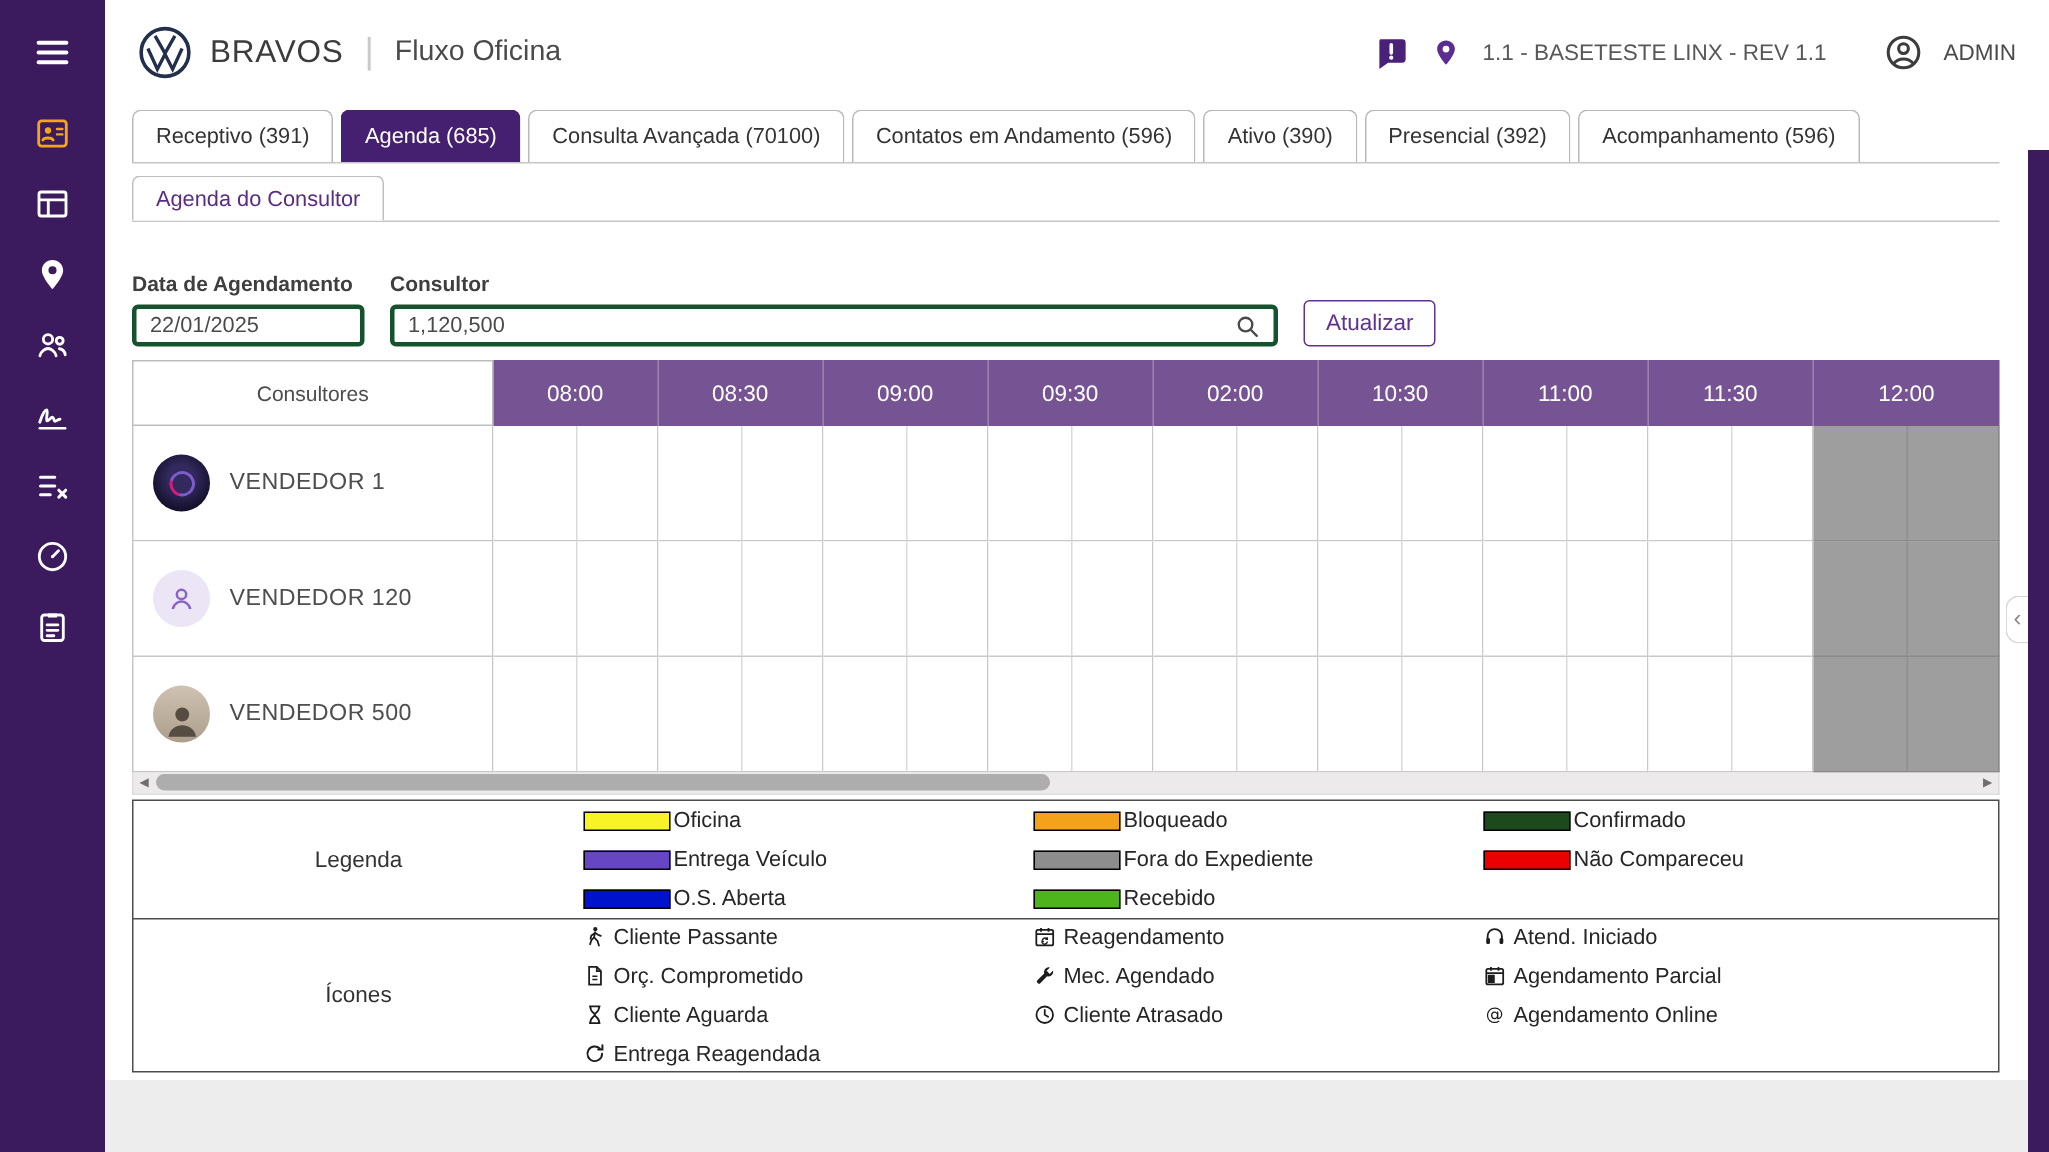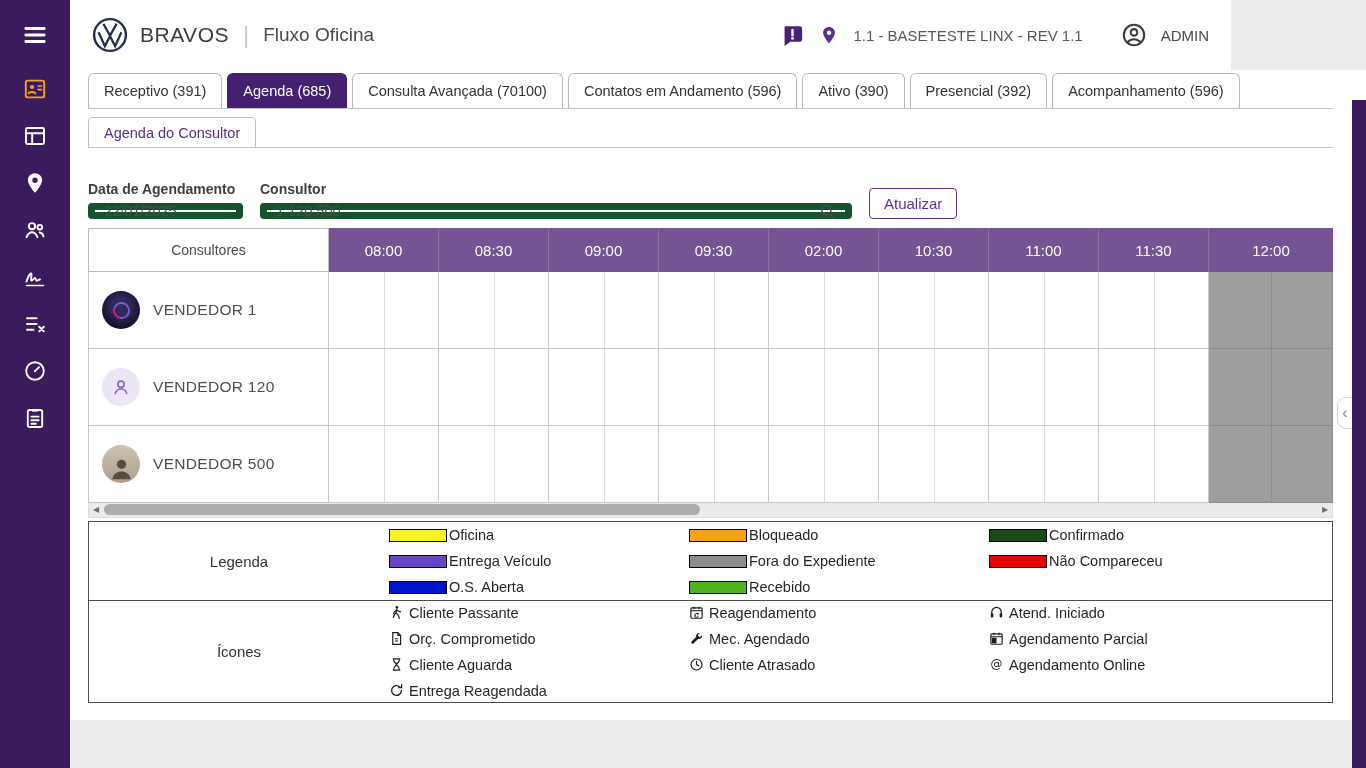--- a/index.html
+++ b/index.html
@@ -8,21 +8,21 @@
   .icon svg{display:block;width:100%;height:100%}
 
   
   .sidebar{position:absolute;left:0;top:0;width:70px;height:768px;background:#3b1b5e;z-index:40;display:flex;flex-direction:column;align-items:center}
   .menu-btn{width:26px;height:26px;color:#fff;margin-top:22px;cursor:pointer}
   .side-stack{margin-top:29px;display:flex;flex-direction:column;gap:23px}
   .side-icon{width:24px;height:24px;color:#fff;cursor:pointer}
   .side-icon.active{color:#f2a51f}
 
   
-  .topbar{position:absolute;left:70px;top:0;width:1161px;height:70px;background:#fff;display:flex;align-items:center;padding:0 22px;z-index:30}
+  .topbar{position:absolute;left:70px;top:0;width:1296px;height:70px;background:#fff;display:flex;align-items:center;padding:0 22px;z-index:30}
   .vw{width:36px;height:36px;color:#22304d}
   .brand{font-size:21px;color:#3c3c3c;margin-left:12px;letter-spacing:.5px}
   .sep{color:#c9c9c9;font-size:24px;margin:0 14px;font-weight:300}
   .module{font-size:19px;color:#4a4a4a}
   .top-right{margin-left:auto;display:flex;align-items:center;gap:14px}
   .chat-ic{width:25px;height:25px;color:#4a2178;cursor:pointer}
   .pin-ic{width:20px;height:20px;color:#5a2d91;cursor:pointer}
   .env{font-size:15px;color:#585858;margin-right:24px}
   .user-ic{width:26px;height:26px;color:#3d3d3d;cursor:pointer}
   .admin{font-size:15px;color:#4a4a4a}
@@ -37,21 +37,21 @@
   .tabs{margin:3px 33px 0 18px;display:flex;align-items:flex-end;border-bottom:1px solid #c6c6c6;height:36px}
   .tab{appearance:none;background:#fff;border:1px solid #b8b8b8;border-bottom:none;border-radius:6px 6px 0 0;margin-right:5px;padding:0 15px;height:35px;font:14.5px "Liberation Sans",sans-serif;color:#333;cursor:pointer;white-space:nowrap}
   .tab.active{background:#462070;border-color:#462070;color:#fff}
   .subtabs{margin:8px 33px 0 18px;display:flex;align-items:flex-end;border-bottom:1px solid #c6c6c6;height:31px}
   .subtab{background:#fff;border:1px solid #c0c0c0;border-bottom:none;border-radius:5px 5px 0 0;padding:0 15px;height:30px;font-size:14.5px;color:#5a2d82;display:flex;align-items:center;cursor:pointer}
 
   
   .filters{margin:33px 33px 0 18px;display:flex;align-items:flex-end;gap:17px}
   .fgroup{display:flex;flex-direction:column;gap:6px}
   .flabel{font-size:14px;font-weight:bold;color:#3f3f3f}
-  .finput{height:16px;border:7px solid #14532d;border-radius:4px;display:flex;align-items:center;padding:0 9px;background:#fff;cursor:text}
+  .finput{height:28px;border:3px solid #14532d;border-radius:4px;display:flex;align-items:center;padding:0 9px;background:#fff;cursor:text}
   .finput input{border:none;outline:none;flex:1;font:14.5px "Liberation Sans",sans-serif;color:#4a4a4a;background:transparent}
   .w-date{width:155px}
   .w-cons{width:592px}
   .cal-ic{width:17px;height:17px;color:#5a2d82;cursor:pointer}
   .mag-ic{width:17px;height:17px;color:#4a4a4a;cursor:pointer}
   .btn-atualizar{height:31px;padding:0 14px;background:#fff;border:1.5px solid #5f3290;border-radius:4px;color:#5f3290;font:15px "Liberation Sans",sans-serif;cursor:pointer}
 
   
   .sched{margin:9px 33px 0 18px;width:1245px}
   .shead,.srow{display:grid;grid-template-columns:241px repeat(8,110px) 1fr}

